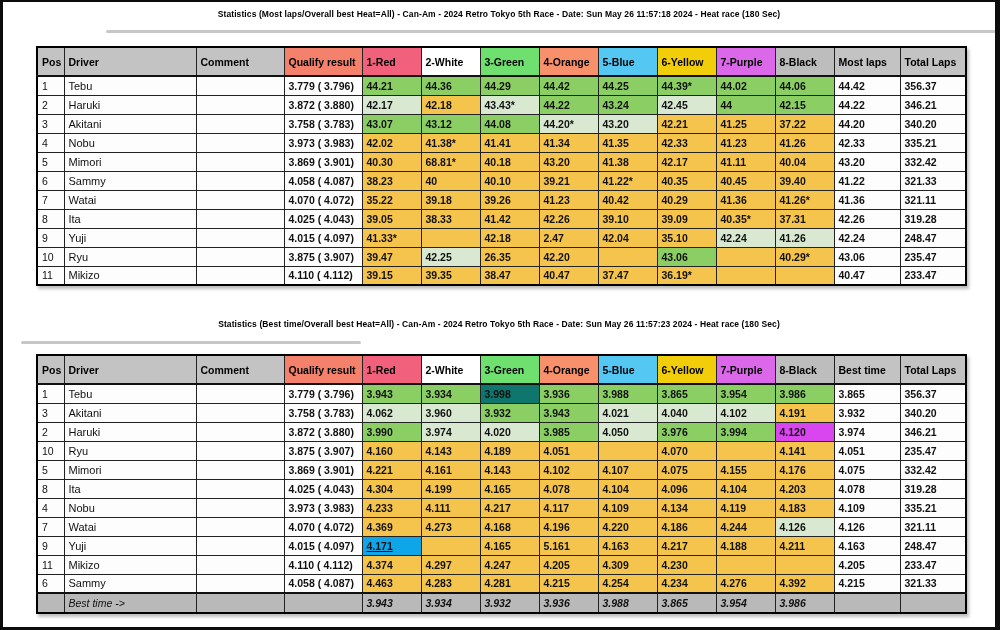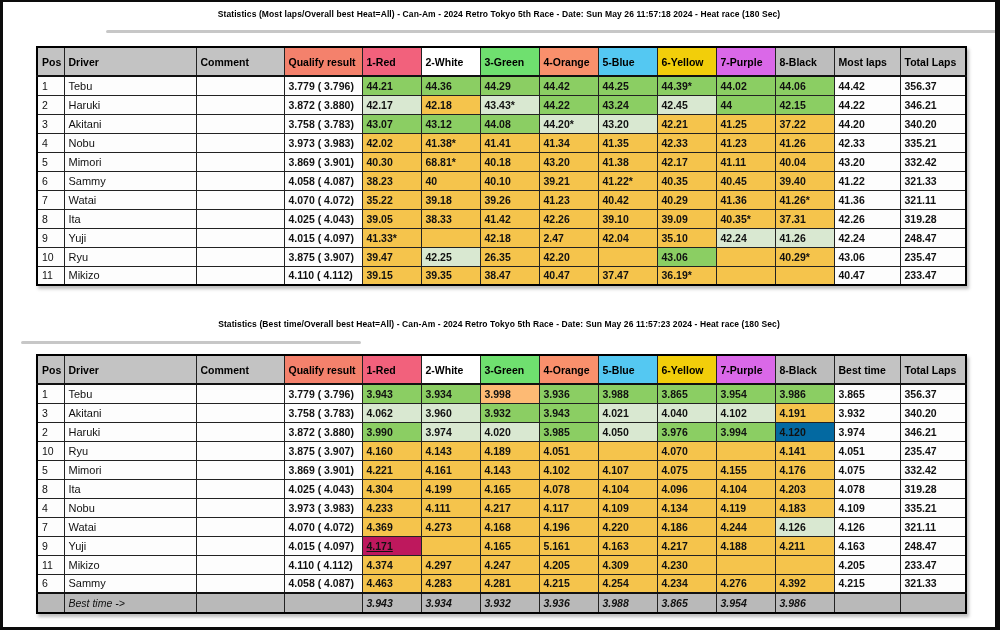--- a/index.html
+++ b/index.html
@@ -262,21 +262,21 @@
           </tr>
         </thead>
       <tbody>
           <tr>
             <td>1</td>
             <td class="name">Tebu</td>
             <td></td>
             <td class="num">3.779 ( 3.796)</td>
             <td class="num" style="background: rgb(139, 206, 99);">3.943</td>
             <td class="num" style="background: rgb(139, 206, 99);">3.934</td>
-            <td class="num" style="background: #fdba74;">3.998</td>
+            <td class="num" style="background: #0f766e;">3.998</td>
             <td class="num" style="background: rgb(139, 206, 99);">3.936</td>
             <td class="num" style="background: rgb(139, 206, 99);">3.988</td>
             <td class="num" style="background: rgb(139, 206, 99);">3.865</td>
             <td class="num" style="background: rgb(139, 206, 99);">3.954</td>
             <td class="num" style="background: rgb(139, 206, 99);">3.986</td>
             <td class="num">3.865</td>
             <td class="num">356.37</td>
           </tr>
           <tr>
             <td>3</td>
@@ -299,21 +299,21 @@
             <td class="name">Haruki</td>
             <td></td>
             <td class="num">3.872 ( 3.880)</td>
             <td class="num" style="background: rgb(139, 206, 99);">3.990</td>
             <td class="num" style="background: rgb(217, 232, 209);">3.974</td>
             <td class="num" style="background: rgb(217, 232, 209);">4.020</td>
             <td class="num" style="background: rgb(139, 206, 99);">3.985</td>
             <td class="num" style="background: rgb(217, 232, 209);">4.050</td>
             <td class="num" style="background: rgb(139, 206, 99);">3.976</td>
             <td class="num" style="background: rgb(139, 206, 99);">3.994</td>
-            <td class="num" style="background: #0369a1;">4.120</td>
+            <td class="num" style="background: #d946ef;">4.120</td>
             <td class="num">3.974</td>
             <td class="num">346.21</td>
           </tr>
           <tr>
             <td>10</td>
             <td class="name">Ryu</td>
             <td></td>
             <td class="num">3.875 ( 3.907)</td>
             <td class="num" style="background: rgb(245, 196, 76);">4.160</td>
             <td class="num" style="background: rgb(245, 196, 76);">4.143</td>
@@ -388,21 +388,21 @@
             <td class="num" style="background: rgb(245, 196, 76);">4.244</td>
             <td class="num" style="background: rgb(217, 232, 209);">4.126</td>
             <td class="num">4.126</td>
             <td class="num">321.11</td>
           </tr>
           <tr>
             <td>9</td>
             <td class="name">Yuji</td>
             <td></td>
             <td class="num">4.015 ( 4.097)</td>
-            <td class="num" style="background: #be185d; text-decoration: underline;">4.171</td>
+            <td class="num" style="background: #0ea5e9; text-decoration: underline;">4.171</td>
             <td class="num" style="background: rgb(245, 196, 76);"></td>
             <td class="num" style="background: rgb(245, 196, 76);">4.165</td>
             <td class="num" style="background: rgb(245, 196, 76);">5.161</td>
             <td class="num" style="background: rgb(245, 196, 76);">4.163</td>
             <td class="num" style="background: rgb(245, 196, 76);">4.217</td>
             <td class="num" style="background: rgb(245, 196, 76);">4.188</td>
             <td class="num" style="background: rgb(245, 196, 76);">4.211</td>
             <td class="num">4.163</td>
             <td class="num">248.47</td>
           </tr>

